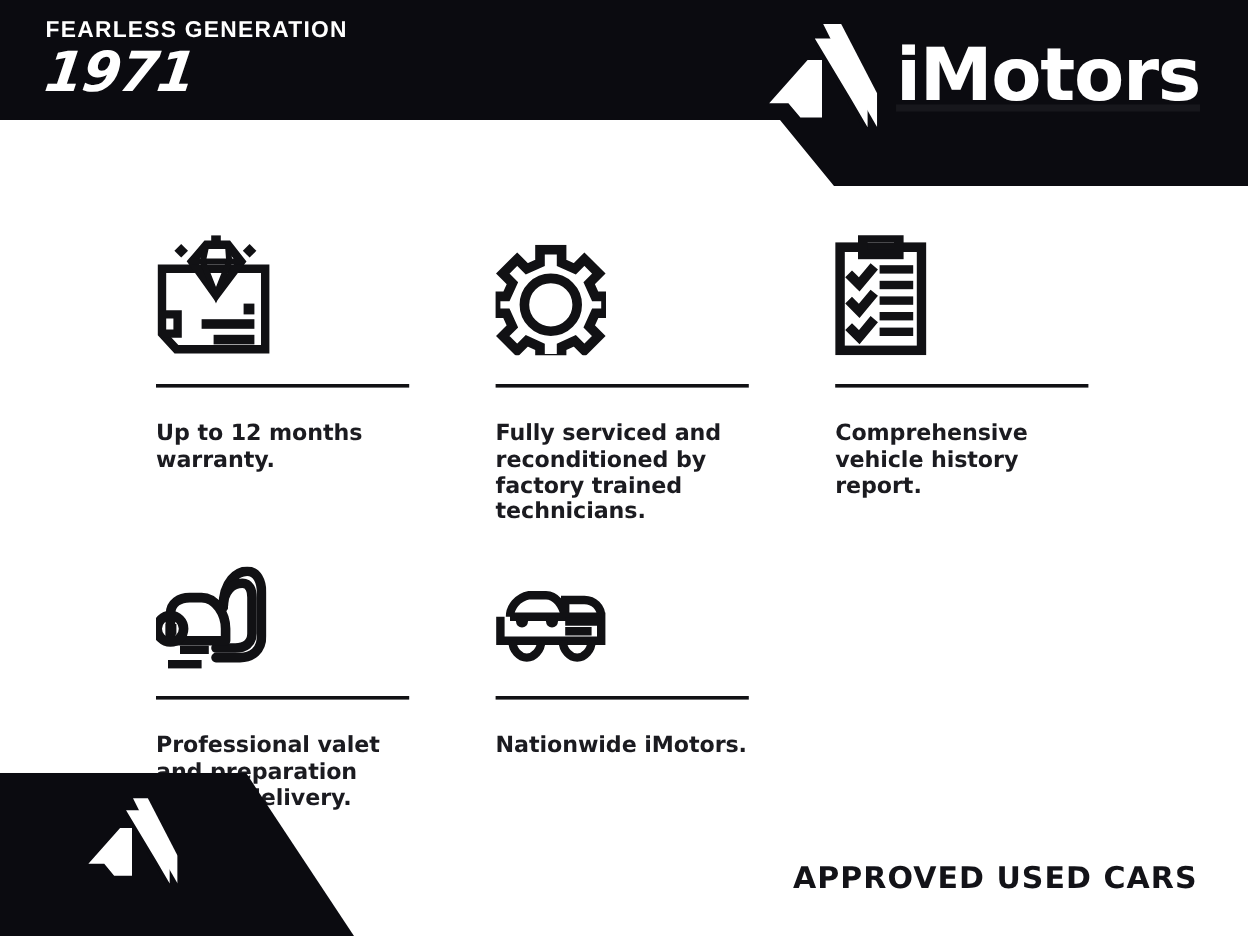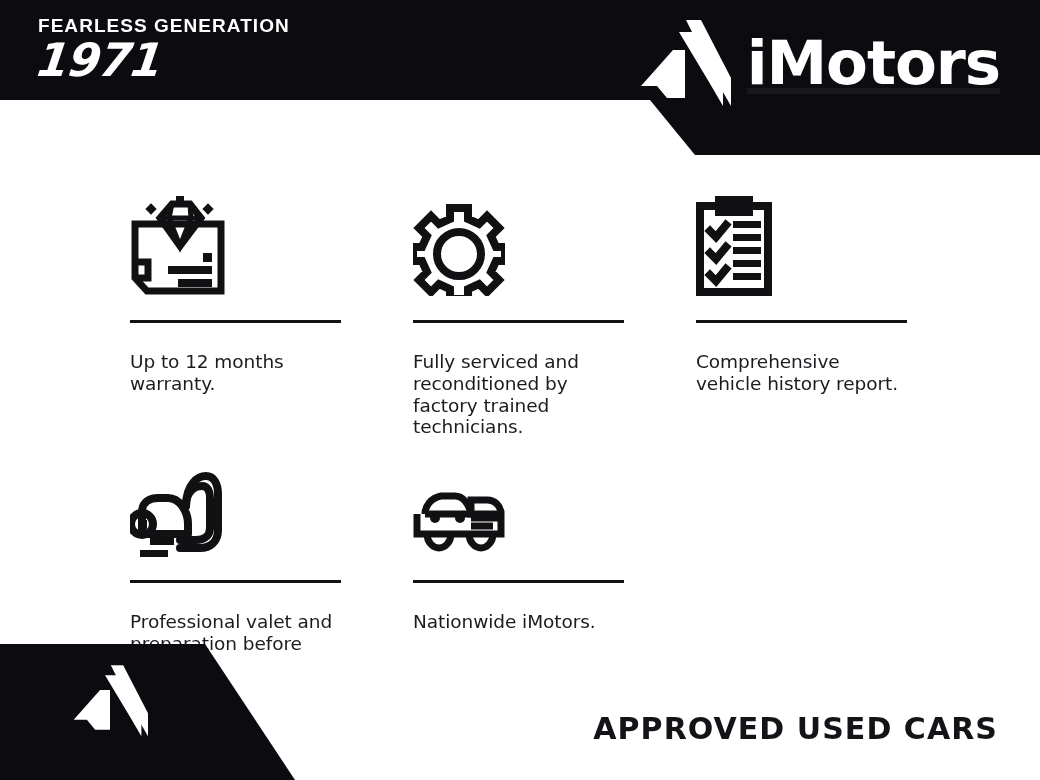--- a/index.html
+++ b/index.html
@@ -142,20 +142,21 @@
     margin-top: 24px;
   }
 
   .feature-text {
     margin-top: 28px;
     font-size: 18.5px;
     line-height: 1.18;
     color: #1b1b20;
     letter-spacing: -0.004em;
     font-family: "DejaVu Sans", sans-serif;
+    font-weight: bold;
   }
 
   
   .row-2 .feature-icon { height: 104px; }
   .row-2 .feature-rule { margin-top: 22px; }
 
   
   .footer-shape {
     position: absolute;
     left: 0;
@@ -174,21 +175,21 @@
     bottom: 42px;
     width: 76px;
     height: 76px;
     z-index: 3;
   }
 
   .footer-tagline {
     position: absolute;
     right: 42px;
     bottom: 34px;
-    font-size: 30px;
+    font-size: 25px;
     font-weight: 700;
     letter-spacing: 0.035em;
     color: #131318;
     white-space: nowrap;
     z-index: 3;
     font-family: "DejaVu Sans", sans-serif;
     margin-left: 44px;
   }
 </style>
 </head>

